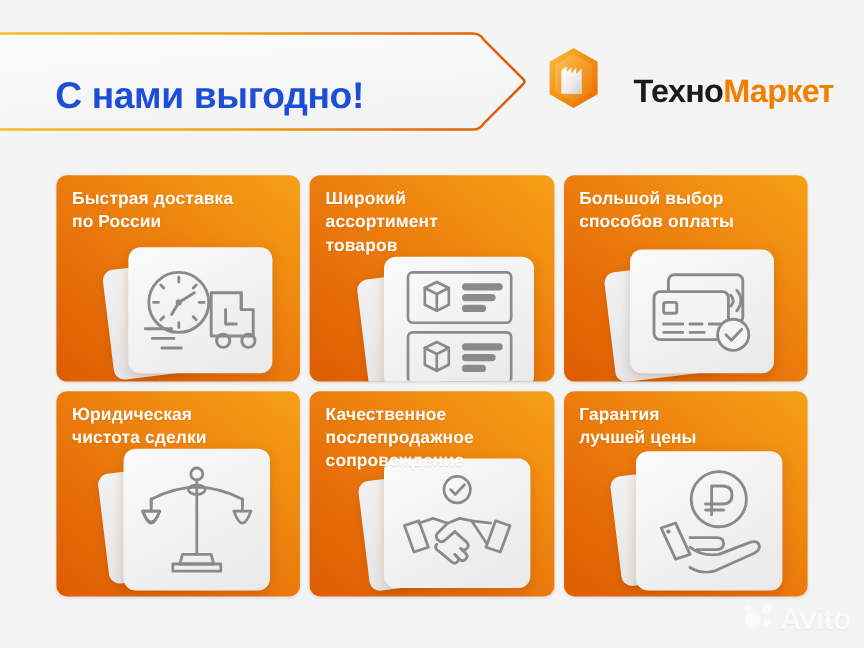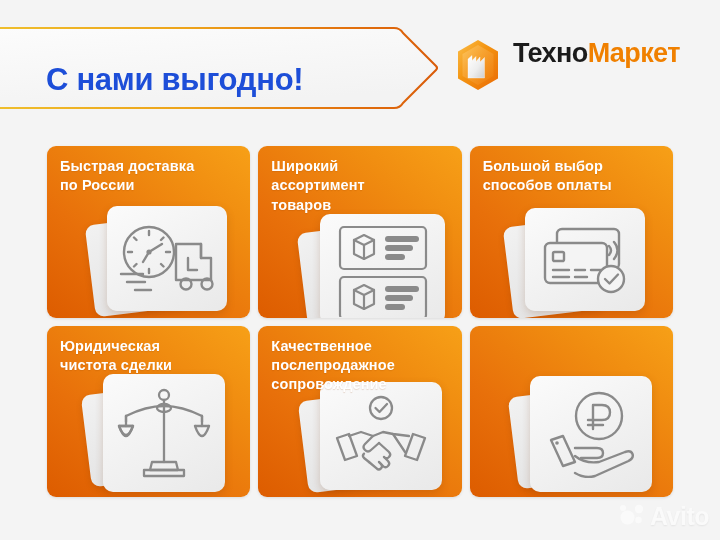--- a/index.html
+++ b/index.html
@@ -19,21 +19,21 @@
     position:absolute; left:-4px; top:22px; width:448px; height:92px;
   }
   .banner-wrap svg { display:block; }
   .banner-title {
     position:absolute; left:50px; top:40px;
     font-size:31px; font-weight:bold; color:#1d4ed8;
     letter-spacing:-0.3px; white-space:nowrap;
   }
 
   
-  #logo { position:absolute; left:452px; top:38px; display:flex; align-items:flex-start; gap:9px; }
+  #logo { position:absolute; left:452px; top:38px; display:flex; align-items:flex-end; gap:24px; }
   .logo-mark { width:52px; height:54px; flex:0 0 auto; }
   .logo-text { font-size:27px; font-weight:bold; letter-spacing:-0.6px; white-space:nowrap; }
   .logo-text .t1 { color:#1b1b1b; }
   .logo-text .t2 { color:#f08000; }
 
   
   #grid {
     position:absolute; left:47px; top:146px;
     width:626px; height:351px;
     display:grid;
@@ -274,20 +274,22 @@
           <path d="M53 63 L57 67 q2.5 2.5 0 5 q-2.5 2.5 -5 0 L48 68"></path>
           <path d="M48 68 L50 70 q2.2 2.2 0 4.4 q-2.2 2.2 -4.4 0 L38 68"></path>
           <path d="M38 68 L33 64 q-2.2 -2.2 0 -4.4"></path>
           <path d="M62 40 L74 58"></path>
         </svg>
       </span>
     </div>
   </div>
 
   <div class="card c6">
+    <div class="card-title">Гарантия
+лучшей цены</div>
     <div class="tile-back"></div>
     <div class="tile-front">
       <span>
         <svg width="100" height="88" viewBox="0 0 100 88" fill="none" stroke="#8a8a8a" stroke-width="2.4" stroke-linecap="round" stroke-linejoin="round" aria-hidden="true">
           <circle cx="58" cy="26" r="23"></circle>
           <path d="M52 39 L52 15 L61 15 q8 0 8 7.5 q0 7.5 -8 7.5 L47 30 M47 35 L62 35"></path>
           <path d="M10 50 L22 46 L34 72 L22 76 Z"></path>
           <path d="M34 58 L56 58 q6 0 6 5 q0 5 -6 5 L40 68"></path>
           <path d="M34 66 Q44 74 58 72 L84 62 q6 -2 7.5 2 q1.5 4 -4 7 L54 86 q-10 3 -20 -3"></path>
           <circle cx="16" cy="53" r="1.8" fill="#8a8a8a" stroke="none"></circle>

